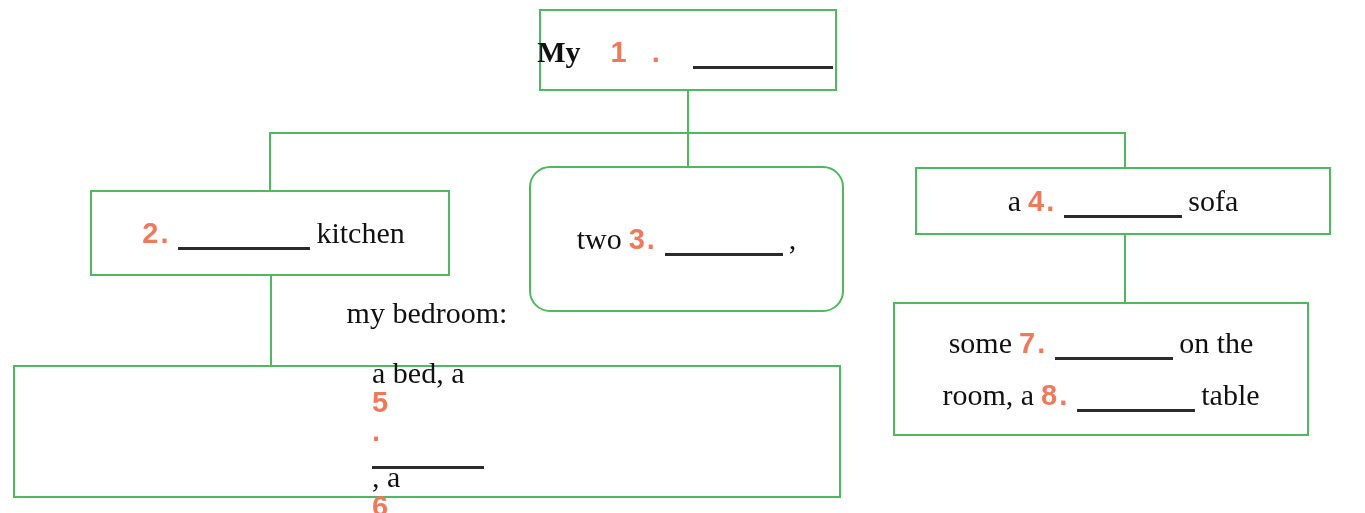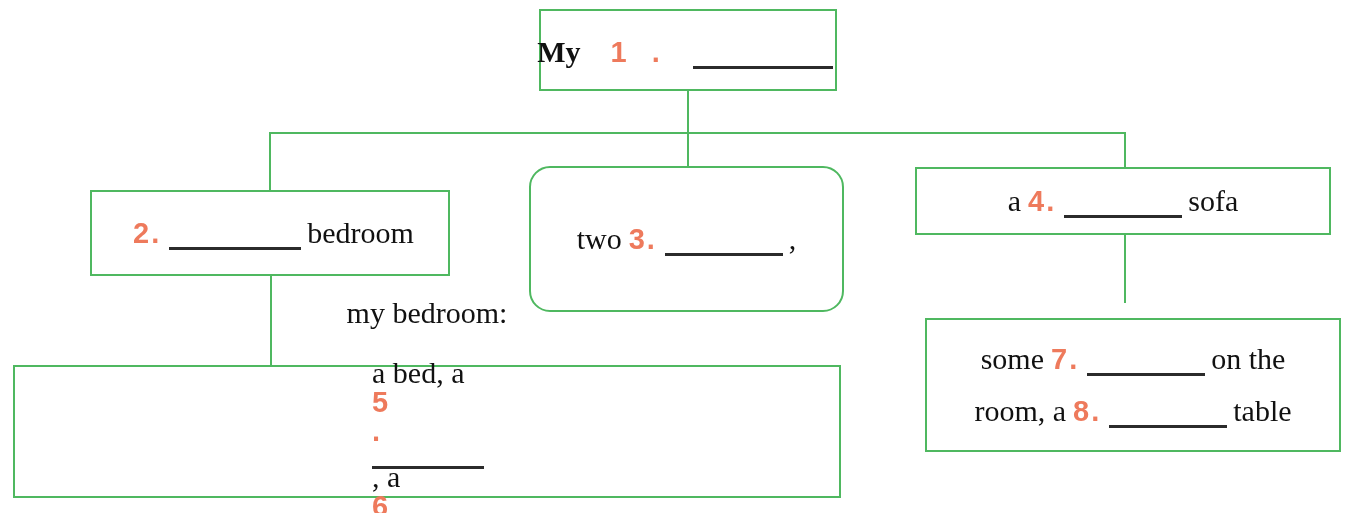--- a/index.html
+++ b/index.html
@@ -95,21 +95,21 @@
   .blank.w-long  { width: 140px; }
   .blank.w-mid   { width: 132px; }
   .blank.w-short { width: 118px; }
   .blank.w-xshort{ width: 112px; }
 
   
   #node-title      { left: 539px;  top: 9px;   width: 298px; height: 82px; }
   #node-bedrooms   { left: 90px;   top: 190px; width: 360px; height: 86px; }
   #node-rooms      { left: 529px;  top: 166px; width: 315px; height: 146px; }
   #node-livingroom { left: 915px;  top: 167px; width: 416px; height: 68px; }
-  #node-furniture  { left: 925px;  top: 302px; width: 416px; height: 134px; margin-top: 16px; }
+  #node-furniture  { left: 893px;  top: 302px; width: 416px; height: 134px; }
   #node-mybedroom  { left: 13px;   top: 365px; width: 828px; height: 133px; }
 
   #node-title .line-row { margin-top: 4px; gap: 23px; }
   #node-rooms .line-row + .line-row { margin-top: 22px; }
   #node-furniture .line-row + .line-row { margin-top: 22px; }
   #node-mybedroom .line-row + .line-row { margin-top: 30px; flex-direction: column; }
 
   
   #conn-title-drop   { left: 687px;  top: 90px;  height: 44px; }
   #conn-bus          { left: 269px;  top: 132px; width: 857px; }
@@ -139,21 +139,21 @@
       <span class="num-dot" style="color: rgb(238, 122, 92);">.</span>
       <span class="blank w-long"></span>
     </div>
   </div>
 
   <div class="node" id="node-bedrooms" style="border-color: rgb(79, 184, 96);">
     <div class="line-row">
       <span class="num" style="color: rgb(238, 122, 92);">2</span>
       <span class="num-dot" style="color: rgb(238, 122, 92);">.</span>
       <span class="blank w-mid"></span>
-      <span class="txt">bedroom</span>
+      <span class="txt">kitchen</span>
     </div>
   </div>
 
   <div class="node" id="node-rooms" style="border-color: rgb(79, 184, 96); border-radius: 21px;">
     <div class="line-row">
       <span class="txt">two</span>
       <span class="num" style="color: rgb(238, 122, 92);">3</span>
       <span class="num-dot" style="color: rgb(238, 122, 92);">.</span>
       <span class="blank w-short"></span>
       <span class="txt">,</span>

